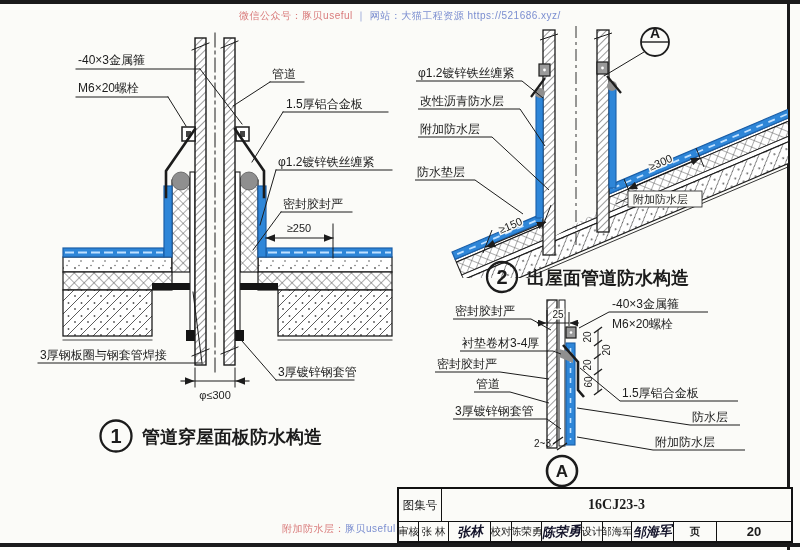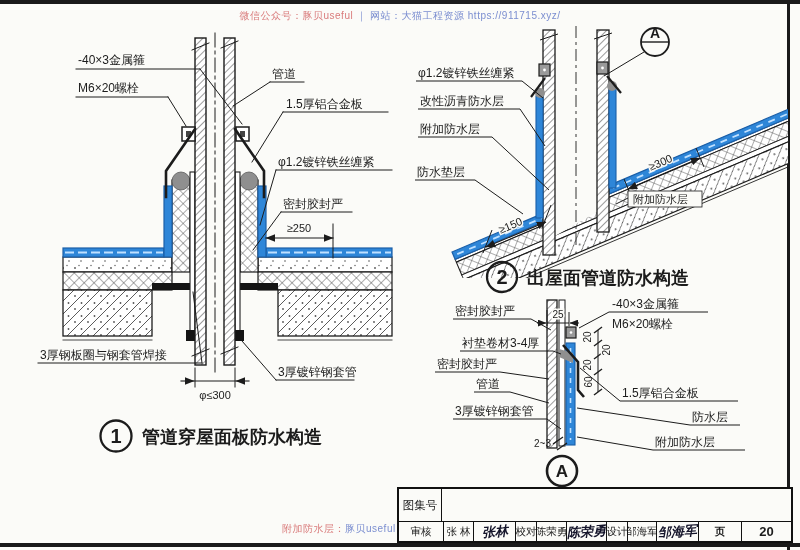--- a/index.html
+++ b/index.html
@@ -41,21 +41,21 @@
   .tb-page-no{flex:1;border-right:0;font-weight:bold;font-size:13px}
 </style>
 </head>
 <body>
 
 <div class="page">
   <div class="edge edge-top"></div>
   <div class="edge edge-bottom"></div>
   <div class="edge edge-right"></div>
 
-  <div class="watermark wm-top"><span class="wm-red">微信公众号：豚贝useful</span> <span class="wm-blue">｜</span> <span class="wm-blue">网站：大猫工程资源 https://911715.xyz/</span></div>
+  <div class="watermark wm-top"><span class="wm-red">微信公众号：豚贝useful</span> <span class="wm-blue">｜</span> <span class="wm-blue">网站：大猫工程资源 https://521686.xyz/</span></div>
 
   <div class="watermark wm-bottom"><span class="wm-red">附加防水层：</span><span class="wm-blue">豚贝useful ｜ 网站：大猫工程资源 https://521686.xyz/</span></div>
 
   <svg width="800" height="550" viewBox="0 0 800 550">
     <defs>
       <pattern id="hatchFine" width="5" height="5" patternUnits="userSpaceOnUse" patternTransform="rotate(45)">
         <rect width="5" height="5" fill="#fff"></rect>
         <line x1="0" y1="0" x2="0" y2="5" stroke="#3a3a3a" stroke-width="1"></line>
       </pattern>
       <pattern id="crossHatch" width="7" height="7" patternUnits="userSpaceOnUse" patternTransform="rotate(45)">
@@ -326,23 +326,24 @@
       <text class="lbl" x="655" y="446">附加防水层</text>
 
       <circle cx="562" cy="471" r="15" fill="none" stroke="#1c1c1c" stroke-width="2.6"></circle>
       <text x="562" y="477" text-anchor="middle" style="font-size:17px;font-weight:bold">A</text>
     </g>
   </svg>
 
   <div class="titleblock">
     <div class="tb-row1">
       <div class="tb-atlas-label">图集号</div>
+      <div class="tb-atlas-no">16CJ23-3</div>
     </div>
     <div class="tb-row2">
-      <div class="tb-cell" style="width:45px">审核</div>
+      <div class="tb-cell" style="width:20px">审核</div>
       <div class="tb-cell" style="width:30px">张 林</div>
       <div class="tb-cell" style="width:42px">
           <span class="sig">张林</span>
         </div>
       <div class="tb-cell" style="width:21px">校对</div>
       <div class="tb-cell" style="width:30px">陈荣勇</div>
       <div class="tb-cell" style="width:40px">
           <span class="sig">陈荣勇</span>
         </div>
       <div class="tb-cell" style="width:21px">设计</div>

